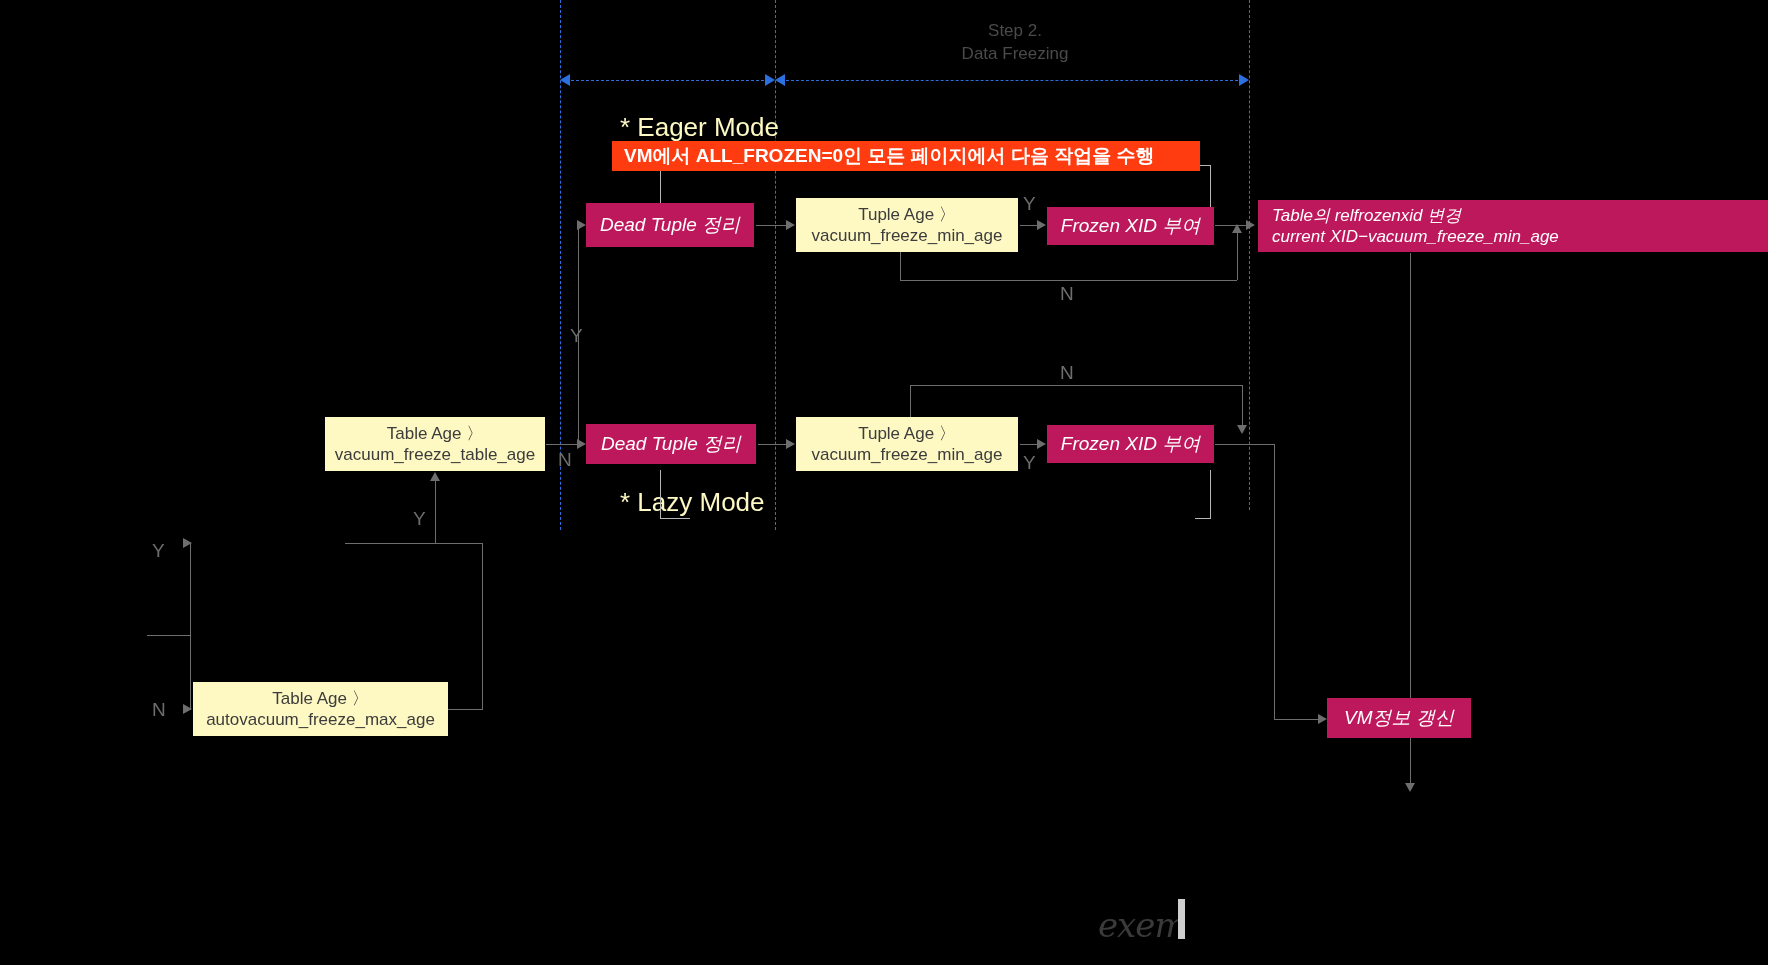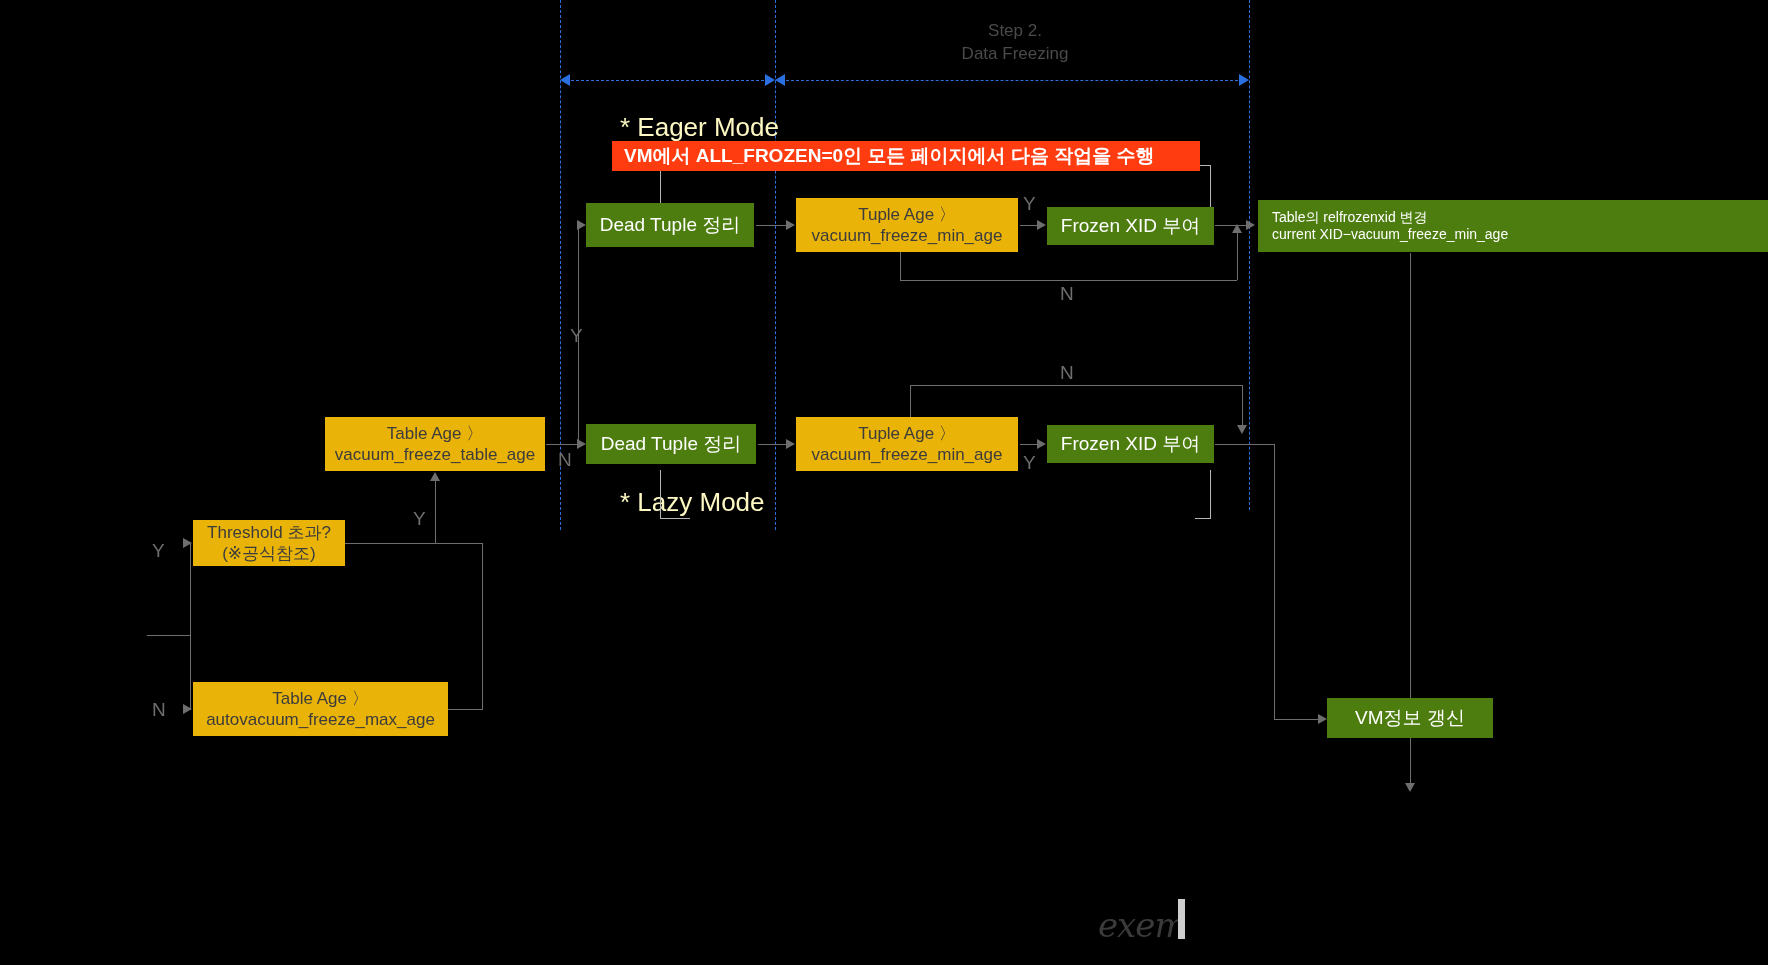--- a/index.html
+++ b/index.html
@@ -3,22 +3,22 @@
 <meta charset="utf-8">
 <style>
   html,body{margin:0;padding:0;background:#000;}
   body{width:1768px;height:965px;overflow:hidden;
        font-family:"Liberation Sans","DejaVu Sans",sans-serif;}
   #stage{position:relative;width:1768px;height:965px;background:#000;}
 
   .box{position:absolute;box-sizing:border-box;display:flex;
        align-items:center;justify-content:center;text-align:center;
        line-height:1.25;white-space:pre-line;}
-  .blue{background:#4d7c0f;color:#fff;font-size:19px;}
-  .yellow{background:#eab308;color:#3c3c3c;font-size:17px;}
+  .blue{background:#be185d;color:#fff;font-size:19px;font-style:italic;}
+  .yellow{background:#fef9c3;color:#3c3c3c;font-size:17px;}
   .orange{background:#ff3b10;color:#fff;font-size:19px;font-weight:bold;
           justify-content:flex-start;padding-left:12px;}
   .yellow.left{justify-content:flex-start;text-align:left;padding-left:14px;}
 
   .lbl{position:absolute;color:#6e6e6e;font-size:19px;}
   .mode-lbl{position:absolute;color:#fef9c3;font-size:26px;}
   .step-lbl{position:absolute;color:#4a4a4a;font-size:17px;text-align:center;
             line-height:1.35;white-space:pre-line;}
 
   .vline{position:absolute;width:0;border-left:1px dashed #2b6fe0;}
@@ -88,21 +88,21 @@
   <div class="tri tri-r" style="left:1246px;top:220px;"></div>
 
   <div class="ln lnv" style="left:900px;top:252px;height:28px;"></div>
   <div class="ln lnh" style="left:900px;top:280px;width:337px;"></div>
   <div class="ln lnv" style="left:1237px;top:232px;height:48px;"></div>
   <div class="tri tri-u" style="left:1232px;top:224px;"></div>
   <div class="lbl" style="left:1060px;top:283px;">N</div>
 
   <div class="ln lnv ln-w" style="left:1210px;top:210px;height:0px;"></div>
 
-  <div class="box blue" style="left:1258px;top:200px;width:510px;height:52px;justify-content:flex-start;text-align:left;padding-left:14px;font-size:14px;">Table의 relfrozenxid 변경
+  <div class="box blue" style="left:1258px;top:200px;width:510px;height:52px;justify-content:flex-start;text-align:left;padding-left:14px;font-size:17px;">Table의 relfrozenxid 변경
 current XID−vacuum_freeze_min_age</div>
 
   <div class="ln lnv" style="left:1410px;top:253px;height:535px;"></div>
   <div class="tri tri-d" style="left:1405px;top:783px;"></div>
 
   <div class="mode-lbl" style="left:620px;top:487px;">* Lazy Mode</div>
 
   <div class="ln lnv ln-w" style="left:660px;top:470px;height:48px;"></div>
   <div class="ln lnh ln-w" style="left:660px;top:518px;width:30px;"></div>
   <div class="ln lnv ln-w" style="left:1210px;top:470px;height:48px;"></div>
@@ -133,25 +133,23 @@
   <div class="ln lnh" style="left:910px;top:385px;width:333px;"></div>
   <div class="ln lnv" style="left:1242px;top:385px;height:42px;"></div>
   <div class="tri tri-d" style="left:1237px;top:425px;"></div>
   <div class="lbl" style="left:1060px;top:362px;">N</div>
 
   <div class="ln lnh" style="left:1215px;top:444px;width:60px;"></div>
   <div class="ln lnv" style="left:1274px;top:444px;height:275px;"></div>
   <div class="ln lnh" style="left:1274px;top:719px;width:45px;"></div>
   <div class="tri tri-r" style="left:1318px;top:714px;"></div>
 
-  <div class="box blue" style="left:1327px;top:698px;width:166px;height:40px;">VM정보 갱신</div>
+  <div class="box blue" style="left:1327px;top:698px;width:144px;height:40px;">VM정보 갱신</div>
 
 
-  <div class="box yellow" style="left:193px;top:520px;width:152px;height:46px;">Threshold 초과?
-(※공식참조)</div>
 
   <div class="box yellow" style="left:193px;top:682px;width:255px;height:54px;">Table Age 〉
 autovacuum_freeze_max_age</div>
 
   <div class="ln lnh" style="left:147px;top:635px;width:44px;"></div>
   <div class="ln lnv" style="left:190px;top:543px;height:167px;"></div>
 
   <div class="ln lnh" style="left:190px;top:543px;width:0px;"></div>
   <div class="tri tri-r" style="left:183px;top:538px;"></div>
   <div class="lbl" style="left:152px;top:540px;">Y</div>

